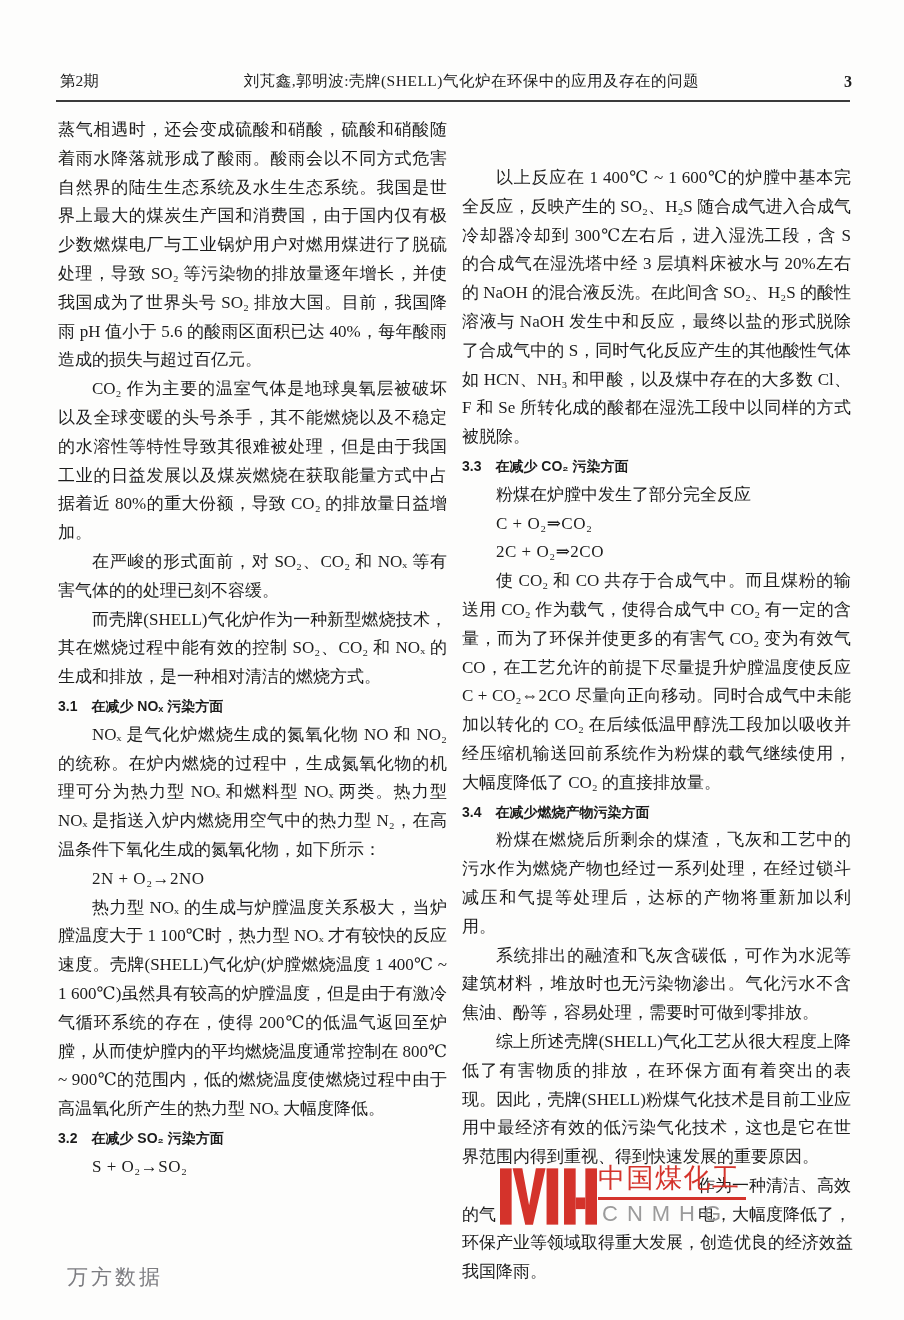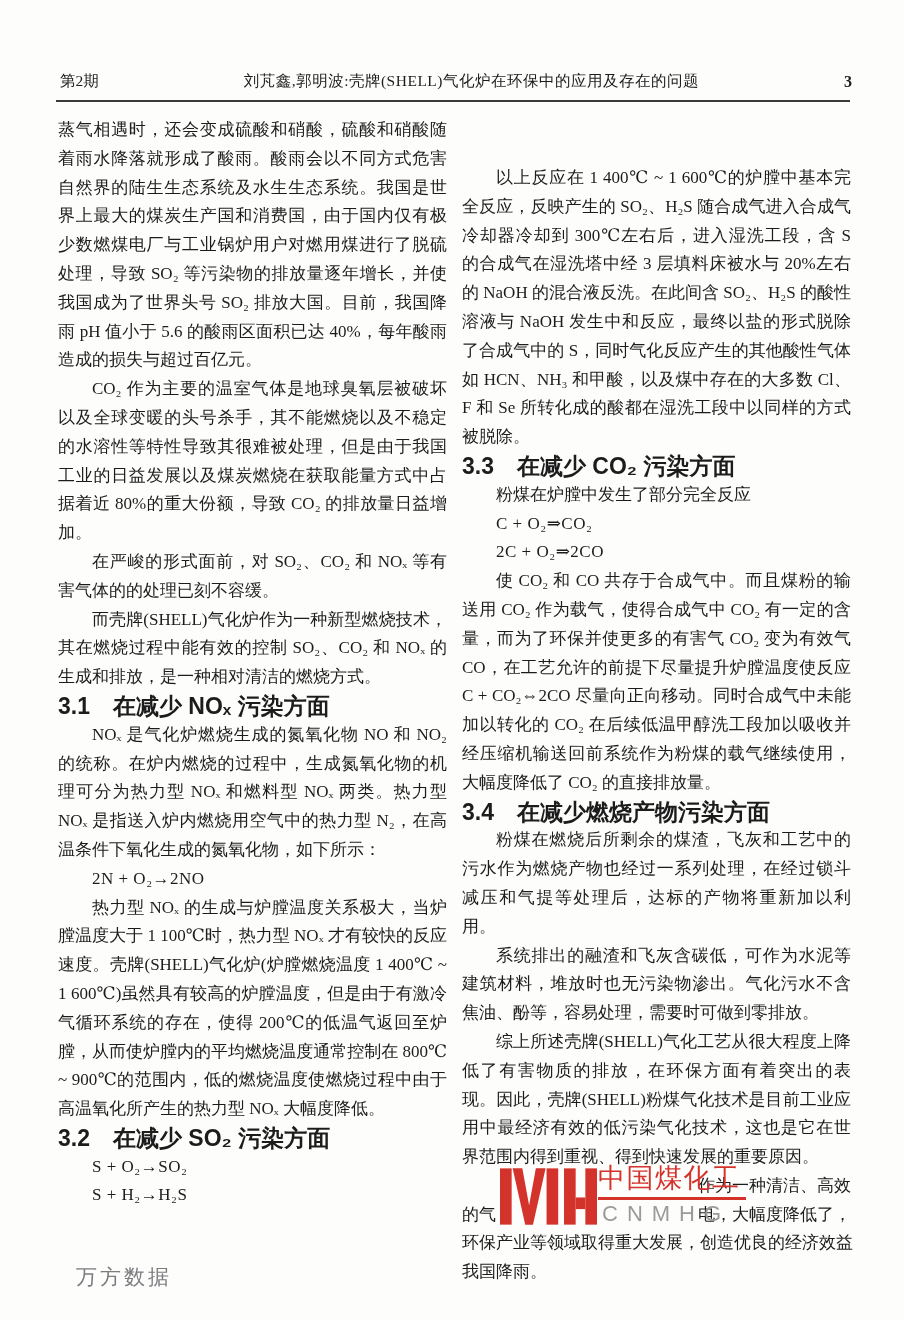--- a/index.html
+++ b/index.html
@@ -42,21 +42,21 @@
     line-height: 28.8px;
     text-align: justify;
     text-justify: inter-ideograph;
   }
   .col-left { left: 58px; }
   .col-right { left: 462px; margin-top: 48px; }
   .para { margin: 0; text-indent: 2em; }
   .para.no-indent { text-indent: 0; }
   .heading {
     margin: 0;
-    font-size: 23px;
+    font-size: 14px;
     font-weight: 700;
     font-family: "Liberation Sans", "DejaVu Sans", sans-serif;
     text-align: left;
   }
   .formula {
     margin: 0;
     padding-left: 34px;
     text-align: left;
     letter-spacing: 0.5px;
   }
@@ -73,21 +73,21 @@
   }
   .wm-underline { position: absolute; left: 136px; top: 25px; width: 148px; height: 3px; }
   .wm-en {
     position: absolute; left: 140px; top: 28px;
     font-family: "Liberation Sans", "DejaVu Sans", sans-serif;
     font-size: 22px; letter-spacing: 9px; white-space: nowrap;
   }
   
   .footer {
     position: absolute;
-    left: 76px;
+    left: 67px;
     top: 1263px;
     font-family: "Liberation Sans", "DejaVu Sans", sans-serif;
     font-size: 21px;
     letter-spacing: 3px;
     color: #7c7c80;
   }
 </style>
 </head>
 <body>
 
@@ -105,21 +105,20 @@
       <p class="para no-indent">蒸气相遇时，还会变成硫酸和硝酸，硫酸和硝酸随着雨水降落就形成了酸雨。酸雨会以不同方式危害自然界的陆生生态系统及水生生态系统。我国是世界上最大的煤炭生产国和消费国，由于国内仅有极少数燃煤电厂与工业锅炉用户对燃用煤进行了脱硫处理，导致 SO₂ 等污染物的排放量逐年增长，并使我国成为了世界头号 SO₂ 排放大国。目前，我国降雨 pH 值小于 5.6 的酸雨区面积已达 40%，每年酸雨造成的损失与超过百亿元。</p>
       <p class="para">CO₂ 作为主要的温室气体是地球臭氧层被破坏以及全球变暖的头号杀手，其不能燃烧以及不稳定的水溶性等特性导致其很难被处理，但是由于我国工业的日益发展以及煤炭燃烧在获取能量方式中占据着近 80%的重大份额，导致 CO₂ 的排放量日益增加。</p>
       <p class="para">在严峻的形式面前，对 SO₂、CO₂ 和 NOₓ 等有害气体的的处理已刻不容缓。</p>
       <p class="para">而壳牌(SHELL)气化炉作为一种新型燃烧技术，其在燃烧过程中能有效的控制 SO₂、CO₂ 和 NOₓ 的生成和排放，是一种相对清洁的燃烧方式。</p>
       <div class="heading">3.1　在减少 NOₓ 污染方面</div>
       <p class="para">NOₓ 是气化炉燃烧生成的氮氧化物 NO 和 NO₂ 的统称。在炉内燃烧的过程中，生成氮氧化物的机理可分为热力型 NOₓ 和燃料型 NOₓ 两类。热力型 NOₓ 是指送入炉内燃烧用空气中的热力型 N₂，在高温条件下氧化生成的氮氧化物，如下所示：</p>
       <div class="formula">2N + O₂→2NO</div>
       <p class="para">热力型 NOₓ 的生成与炉膛温度关系极大，当炉膛温度大于 1 100℃时，热力型 NOₓ 才有较快的反应速度。壳牌(SHELL)气化炉(炉膛燃烧温度 1 400℃ ~ 1 600℃)虽然具有较高的炉膛温度，但是由于有激冷气循环系统的存在，使得 200℃的低温气返回至炉膛，从而使炉膛内的平均燃烧温度通常控制在 800℃ ~ 900℃的范围内，低的燃烧温度使燃烧过程中由于高温氧化所产生的热力型 NOₓ 大幅度降低。</p>
       <div class="heading">3.2　在减少 SO₂ 污染方面</div>
       <div class="formula">S + O₂→SO₂</div>
-      <div class="formula">S + H₂→H₂S</div>
     </div>
   <div class="col col-right" id="col-right">
       <p class="para">以上反应在 1 400℃ ~ 1 600℃的炉膛中基本完全反应，反映产生的 SO₂、H₂S 随合成气进入合成气冷却器冷却到 300℃左右后，进入湿洗工段，含 S 的合成气在湿洗塔中经 3 层填料床被水与 20%左右的 NaOH 的混合液反洗。在此间含 SO₂、H₂S 的酸性溶液与 NaOH 发生中和反应，最终以盐的形式脱除了合成气中的 S，同时气化反应产生的其他酸性气体如 HCN、NH₃ 和甲酸，以及煤中存在的大多数 Cl、F 和 Se 所转化成的酸都在湿洗工段中以同样的方式被脱除。</p>
       <div class="heading">3.3　在减少 CO₂ 污染方面</div>
       <p class="para">粉煤在炉膛中发生了部分完全反应</p>
       <div class="formula">C + O₂⇒CO₂</div>
       <div class="formula">2C + O₂⇒2CO</div>
       <p class="para">使 CO₂ 和 CO 共存于合成气中。而且煤粉的输送用 CO₂ 作为载气，使得合成气中 CO₂ 有一定的含量，而为了环保并使更多的有害气 CO₂ 变为有效气 CO，在工艺允许的前提下尽量提升炉膛温度使反应 C + CO₂⇔2CO 尽量向正向移动。同时合成气中未能加以转化的 CO₂ 在后续低温甲醇洗工段加以吸收并经压缩机输送回前系统作为粉煤的载气继续使用，大幅度降低了 CO₂ 的直接排放量。</p>
       <div class="heading">3.4　在减少燃烧产物污染方面</div>
       <p class="para">粉煤在燃烧后所剩余的煤渣，飞灰和工艺中的污水作为燃烧产物也经过一系列处理，在经过锁斗减压和气提等处理后，达标的产物将重新加以利用。</p>

